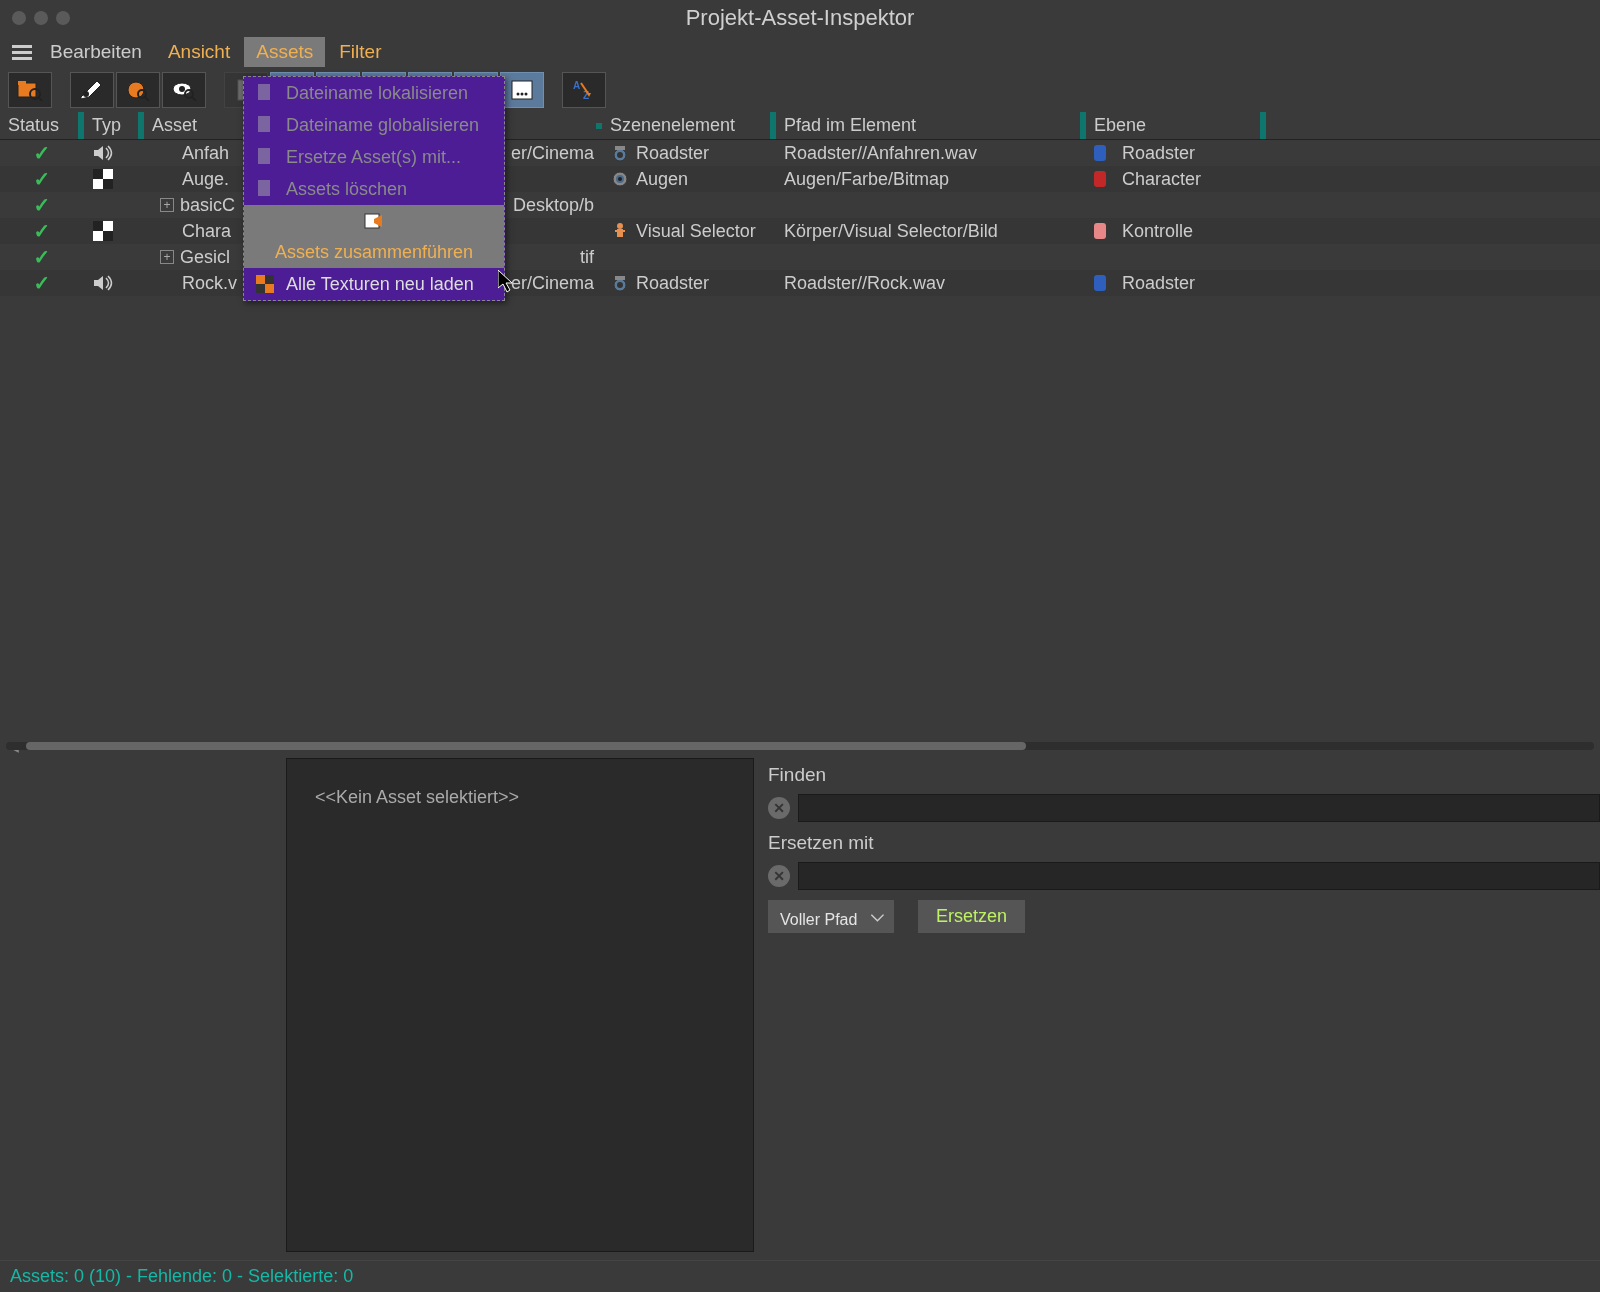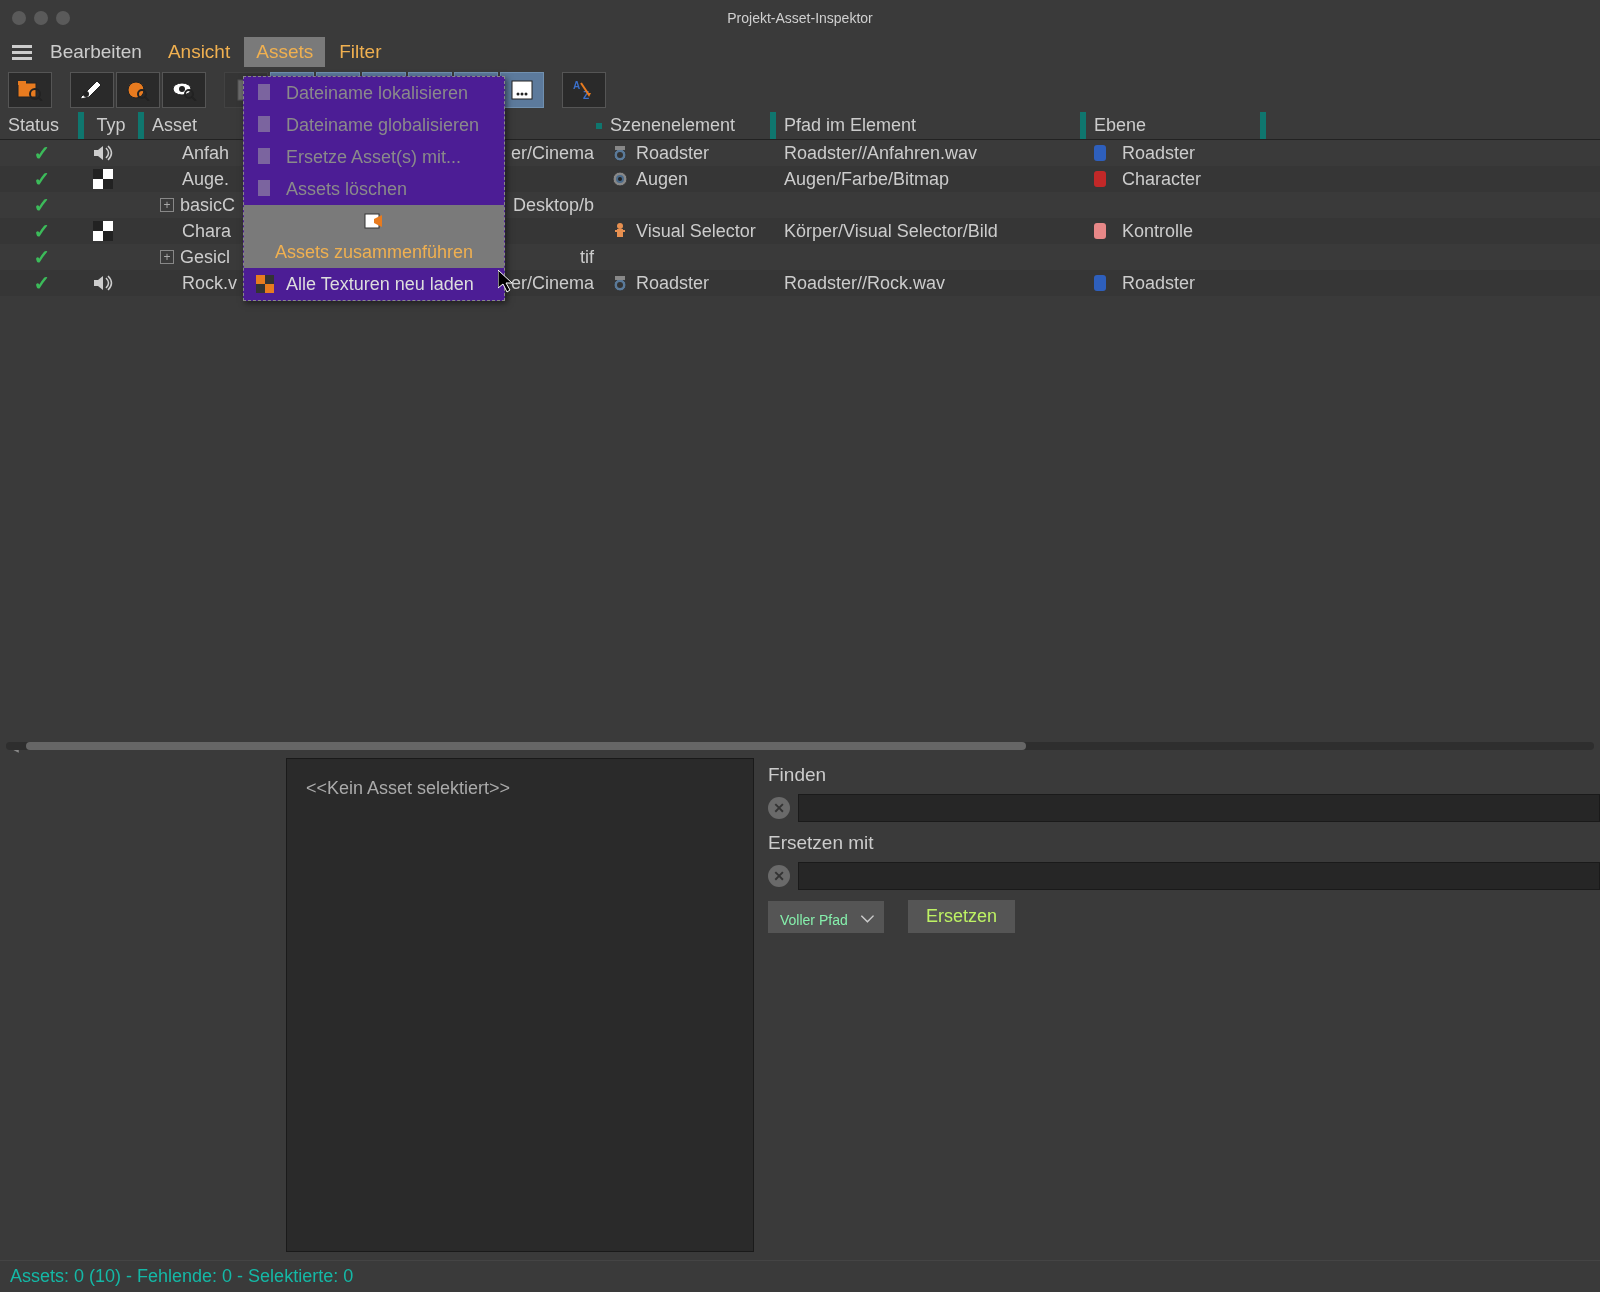--- a/index.html
+++ b/index.html
@@ -2,41 +2,41 @@
 <html><head>
 <meta charset="utf-8">
 <style>
 * { box-sizing: border-box; margin: 0; padding: 0; font-family: -apple-system, "Helvetica Neue", Arial, sans-serif; }
 body { background: #3a3a3a; color: #ccc; font-size: 17px; overflow: hidden; width: 1600px; height: 1292px; position: relative; }
 
 
 .titlebar { height: 36px; background: #3a3a3a; display: flex; align-items: center; position: relative; }
 .traffic-lights { display: flex; gap: 8px; padding-left: 12px; }
 .traffic-light { width: 14px; height: 14px; border-radius: 50%; background: #5a5a5a; }
-.window-title { position: absolute; left: 50%; transform: translateX(-50%); color: #d0d0d0; font-size: 14px; }
+.window-title { position: absolute; left: 50%; transform: translateX(-50%); color: #d0d0d0; font-size: 22px; }
 
 
 .menubar { height: 32px; display: flex; align-items: center; padding-left: 8px; gap: 2px; }
 .hamburger { width: 28px; height: 22px; display: flex; flex-direction: column; justify-content: space-around; padding: 2px 4px; cursor: pointer; }
 .hamburger span { height: 3px; background: #ccc; }
 .menu-item { padding: 4px 12px; color: #ccc; cursor: pointer; font-size: 19px; }
 .menu-item.highlight { color: #f0b050; }
 .menu-item.active { background: #7a7a7a; color: #f0b050; }
 
 
 .toolbar { height: 44px; display: flex; align-items: center; padding: 4px 8px; gap: 2px; }
 .tool-btn { width: 44px; height: 36px; background: #2a2a2a; border: 1px solid #555; display: flex; align-items: center; justify-content: center; cursor: pointer; position: relative; }
 .tool-btn.active { background: #5c7a9c; border-color: #7090b0; }
 .tool-gap { width: 14px; }
 
 
 .table-header { display: flex; background: #3a3a3a; border-bottom: 1px solid #222; height: 28px; align-items: center; }
 .th { padding: 3px 8px; border-right: 6px solid #0f766e; font-size: 18px; color: #ccc; }
 .col-status { width: 84px; }
-.col-typ { width: 60px; text-align: center; }
+.col-typ { width: 60px; }
 .col-asset { width: 310px; }
 .col-path1 { width: 148px; }
 .col-szene { width: 174px; }
 .col-pfad { width: 310px; }
 .col-ebene-swatch { width: 28px; }
 .col-ebene { width: 100px; }
 
 
 .table-body { }
 .row { display: flex; align-items: center; height: 26px; font-size: 18px; color: #ccc; }
@@ -57,27 +57,27 @@
 .dropdown-item.enabled .dd-icon, .dropdown-item.hover .dd-icon { opacity: 1; }
 
 
 .hscroll { position: absolute; left: 6px; right: 6px; top: 742px; height: 10px; }
 .hscroll-track { background: #2e2e2e; height: 8px; border-radius: 4px; position: relative; }
 .hscroll-thumb { position: absolute; left: 20px; width: 1000px; height: 8px; background: #666; border-radius: 4px; }
 .hscroll-arrow { position: absolute; left: 2px; top: -4px; color: #888; font-size: 14px; }
 
 
 .bottom-panel { position: absolute; left: 0; right: 0; top: 758px; bottom: 40px; display: flex; }
-.preview-box { margin-left: 286px; width: 468px; background: #2a2a2a; border: 1px solid #1a1a1a; padding: 19px; color: #aaa; font-size: 18px; }
+.preview-box { margin-left: 286px; width: 468px; background: #2a2a2a; border: 1px solid #1a1a1a; padding: 28px; color: #aaa; font-size: 18px; }
 .find-panel { margin-left: 14px; flex: 1; padding-top: 6px; }
 .find-label { color: #ccc; font-size: 19px; margin-bottom: 8px; }
 .find-row { display: flex; align-items: center; gap: 8px; margin-bottom: 10px; }
 .clear-btn { width: 22px; height: 22px; border-radius: 50%; background: #6a6a6a; color: #333; display: flex; align-items: center; justify-content: center; font-size: 14px; font-weight: bold; cursor: pointer; }
 .find-input { flex: 1; height: 28px; background: #262626; border: 1px solid #1a1a1a; color: #ccc; padding: 0 8px; }
-.path-select { background: #555; border: none; color: #86efac; padding: 11px 36px 5px 12px; font-size: 14px; appearance: none; position: relative; }
+.path-select { background: #555; border: none; color: #e5e5e5; padding: 11px 36px 5px 12px; font-size: 16px; appearance: none; position: relative; }
 .select-wrap { position: relative; display: inline-block; }
 .select-wrap::after { content: "⌵"; position: absolute; right: 10px; top: 6px; color: #ccc; pointer-events: none; font-weight: bold; }
 .replace-btn { background: #555; border: none; color: #bef264; padding: 6px 18px; font-size: 18px; margin-left: 16px; }
 
 
 .statusbar { position: absolute; left: 0; right: 0; bottom: 0; height: 32px; display: flex; align-items: center; padding: 0 10px; color: #14b8a6; font-size: 18px; border-top: 1px solid #444; }
 
 
 .cursor { position: absolute; left: 498px; top: 270px; z-index: 200; pointer-events: none; }
 

